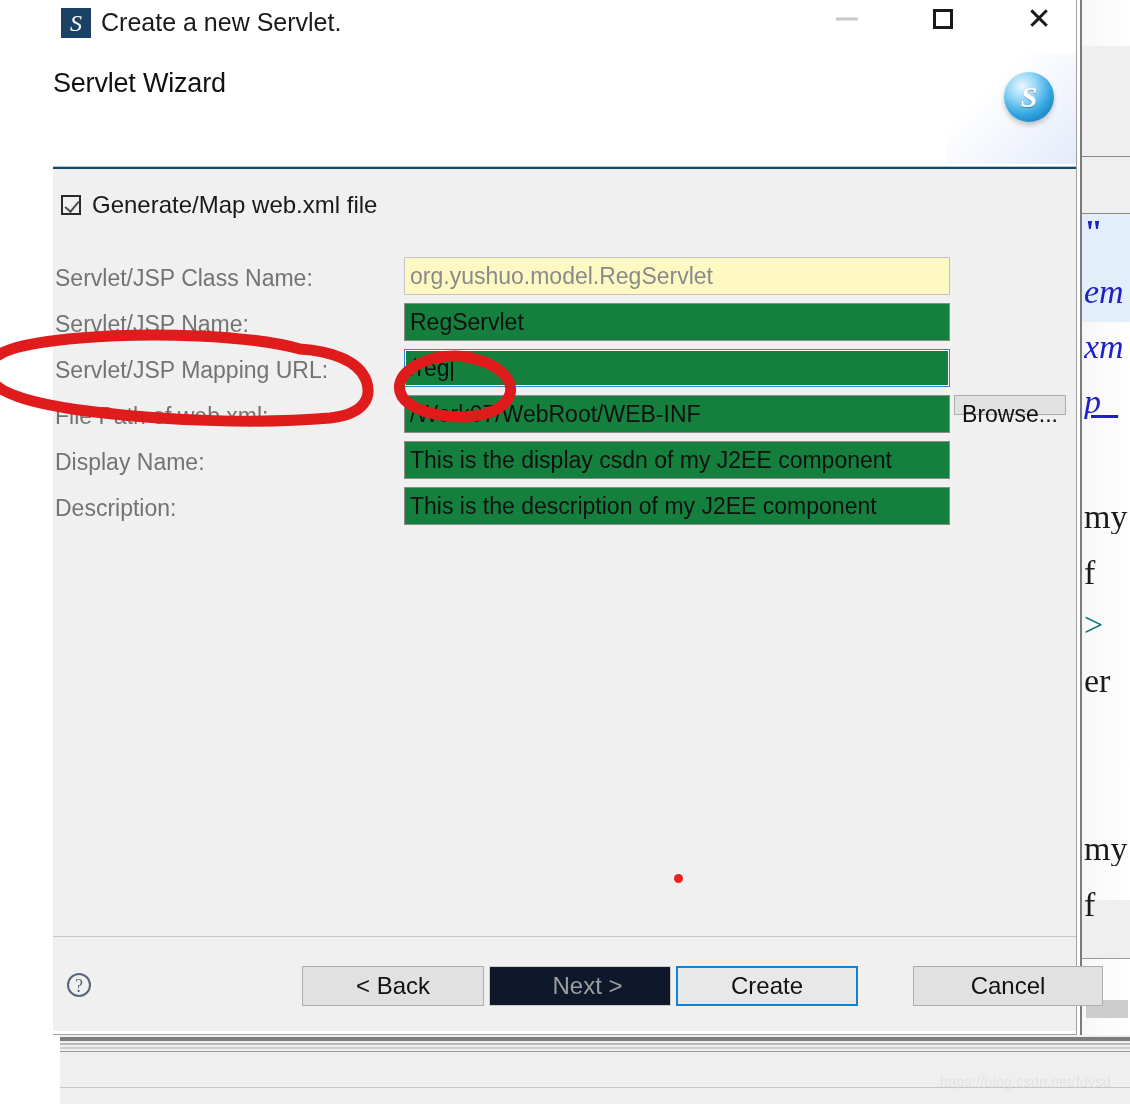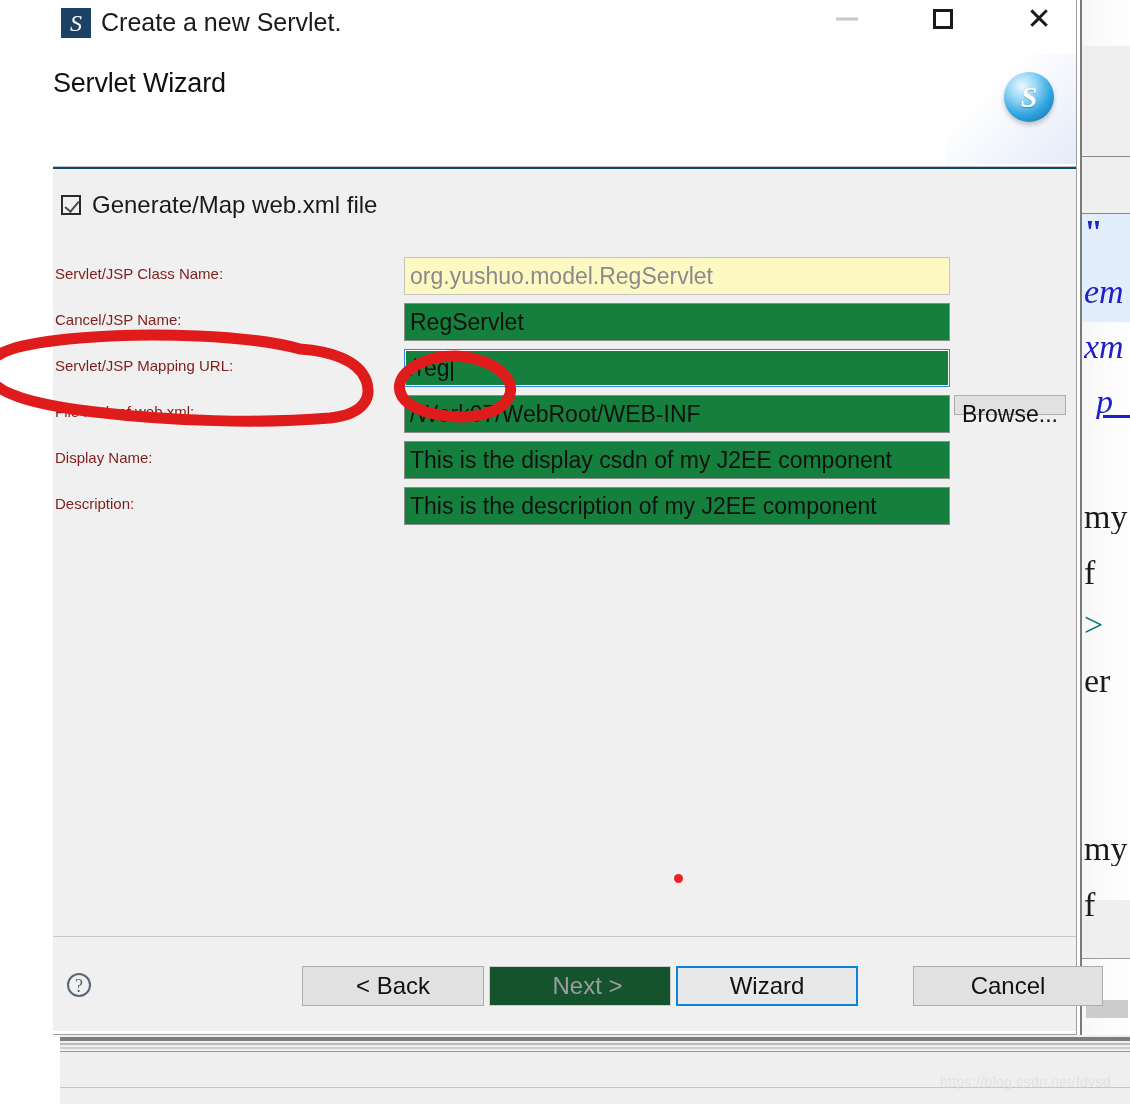--- a/index.html
+++ b/index.html
@@ -45,21 +45,21 @@
     font-family: "Liberation Serif", serif;
     font-size: 34px;
     white-space: nowrap;
     overflow: hidden;
     line-height: 1;
   }
   .c-blue { color: #2020c8; font-style: italic; }
   .c-blue-b { color: #2020c8; font-weight: bold; font-style: normal; }
   .c-teal { color: #0a7a7a; }
   .c-black { color: #1a1a1a; }
-  .c-link { color: #2020c8; font-style: italic; text-decoration: underline; text-align: right; }
+  .c-link { color: #2020c8; font-style: italic; text-decoration: underline; }
 
   .ide-bottom-strip {
     position: absolute;
     left: 60px; top: 1035px;
     width: 1070px; height: 69px;
     background: #efefef;
   }
   .ide-bottom-strip .bar1 { position:absolute; left:0; top:2px; width:100%; height:4px; background:#7d7d7d; }
   .ide-bottom-strip .bar2 { position:absolute; left:0; top:8px; width:100%; height:2px; background:#b9b9b9; }
   .ide-bottom-strip .bar3 { position:absolute; left:0; top:12px; width:100%; height:2px; background:#cfcfcf; }
@@ -226,22 +226,22 @@
     left: 0; top: 88px;
     width: 100%;
   }
   .form-row {
     position: relative;
     height: 46px;
   }
   .form-label {
     position: absolute;
     left: 2px; top: 8px;
-    font-size: 15px;
-    color: #7f1d1d;
+    font-size: 23px;
+    color: #737373;
     white-space: nowrap;
   }
   .form-field {
     position: absolute;
     left: 351px; top: 0px;
     width: 546px; height: 38px;
     box-sizing: border-box;
     border: 1px solid #8c8c8c;
     background: #15803d;
     font-family: "Liberation Sans", sans-serif;
@@ -324,21 +324,21 @@
     box-sizing: border-box;
     background: #e1e1e1;
     border: 1px solid #adadad;
     font-size: 24px;
     color: #111111;
     text-align: center;
     line-height: 38px;
     cursor: default;
   }
   .dlg-btn.disabled {
-    background: #14532d;
+    background: #0f172a;
     border-color: #cccccc;
     color: #9d9d9d;
     padding-left: 15px;
   }
   .dlg-btn.default {
     background: #e8e8e8;
     border: 2px solid #0a84d8;
   }
   .btn-back   { left: 249px; width: 182px; }
   .btn-next   { left: 436px; width: 182px; }
@@ -421,21 +421,21 @@
     </div>
 
     <div class="form">
 
       <div class="form-row">
         <div class="form-label">Servlet/JSP Class Name:</div>
         <div class="form-field disabled">org.yushuo.model.RegServlet</div>
       </div>
 
       <div class="form-row">
-        <div class="form-label">Cancel/JSP Name:</div>
+        <div class="form-label">Servlet/JSP Name:</div>
         <div class="form-field">RegServlet</div>
       </div>
 
       <div class="form-row">
         <div class="form-label">Servlet/JSP Mapping URL:</div>
         <div class="form-field focused"><span>/reg</span><span class="caret"></span></div>
       </div>
 
       <div class="form-row">
         <div class="form-label">File Path of web.xml:</div>
@@ -456,21 +456,21 @@
     </div>
 
     <div class="red-dot"></div>
   </div>
 
   <div class="footer-sep"></div>
   <div class="dialog-footer">
     <div class="help-icon">?</div>
     <div class="dlg-btn btn-back">&lt; Back</div>
     <div class="dlg-btn btn-next disabled">Next &gt;</div>
-    <div class="dlg-btn btn-finish default">Wizard</div>
+    <div class="dlg-btn btn-finish default">Create</div>
     <div class="dlg-btn btn-cancel">Cancel</div>
   </div>
 
 </div>
 
 <svg id="annotations" viewBox="0 0 1130 1104">
 
   <path d="M 300 349
            C 250 335, 150 332, 80 338
            C 20 343, -14 352, -12 372

